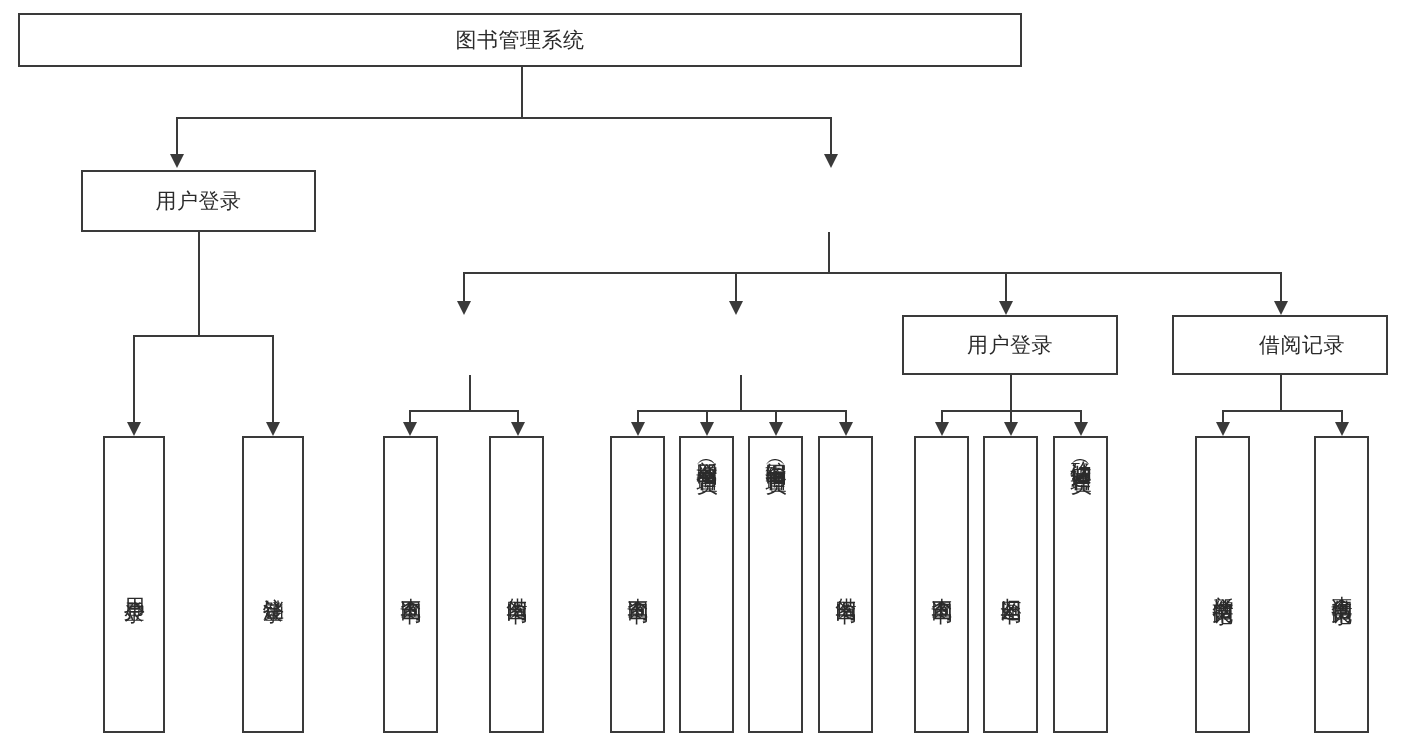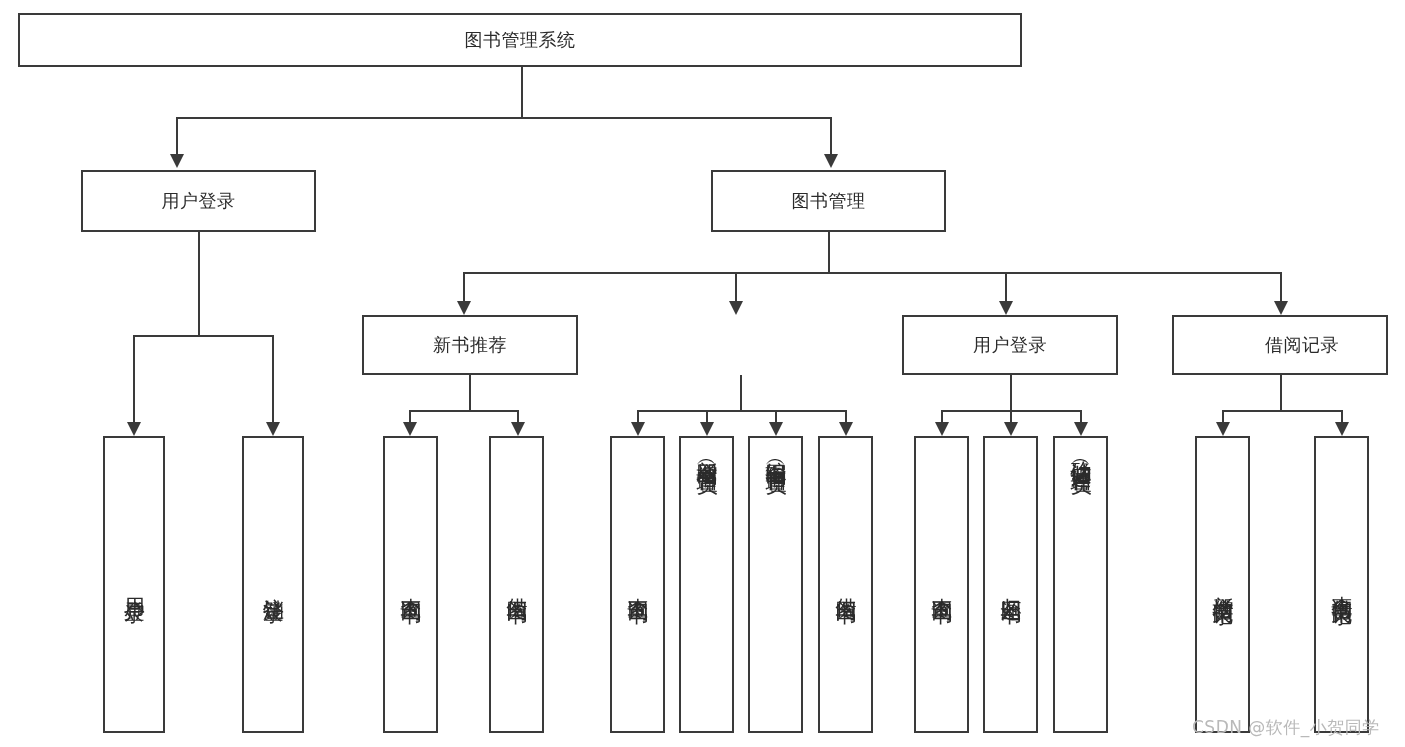--- a/index.html
+++ b/index.html
@@ -20,21 +20,21 @@
     position:absolute;
     box-sizing:border-box;
     border:2px solid #3a3a3a;
     background:#ffffff;
     display:flex;
     align-items:center;
     justify-content:center;
     text-align:center;
   }
   .node .lbl{
-    font-size:18px;
+    font-size:21px;
     line-height:1.15;
     letter-spacing:0.5px;
     color:#2b2b2b;
     white-space:nowrap;
   }
   
   .node.vert{
     align-items:flex-start;
     justify-content:center;
     padding-top:6px;
@@ -95,45 +95,39 @@
 
   <div class="vline" style="left:176px; top:117px; height:37px;"></div>
   <div class="arrow" style="left:170px; top:154px;"></div>
   <div class="vline" style="left:830px; top:117px; height:37px;"></div>
   <div class="arrow" style="left:824px; top:154px;"></div>
 
   <div class="node" style="left:81px; top:170px; width:235px; height:62px;">
     <span class="lbl">用户登录</span>
   </div>
 
-  <div class="node" style="left:711px; top:170px; width:235px; height:62px;">
-    <span class="lbl">图书管理</span>
-  </div>
 
   <div class="vline" style="left:198px; top:232px; height:103px;"></div>
   <div class="hline" style="left:133px; top:335px; width:139px;"></div>
   <div class="vline" style="left:133px; top:335px; height:87px;"></div>
   <div class="arrow" style="left:127px; top:422px;"></div>
   <div class="vline" style="left:272px; top:335px; height:87px;"></div>
   <div class="arrow" style="left:266px; top:422px;"></div>
 
   <div class="vline" style="left:828px; top:232px; height:40px;"></div>
   <div class="hline" style="left:463px; top:272px; width:817px;"></div>
   <div class="vline" style="left:463px; top:272px; height:29px;"></div>
   <div class="arrow" style="left:457px; top:301px;"></div>
   <div class="vline" style="left:735px; top:272px; height:29px;"></div>
   <div class="arrow" style="left:729px; top:301px;"></div>
   <div class="vline" style="left:1005px; top:272px; height:29px;"></div>
   <div class="arrow" style="left:999px; top:301px;"></div>
   <div class="vline" style="left:1280px; top:272px; height:29px;"></div>
   <div class="arrow" style="left:1274px; top:301px;"></div>
 
-  <div class="node" style="left:362px; top:315px; width:216px; height:60px;">
-    <span class="lbl">新书推荐</span>
-  </div>
   <div class="node" style="left:902px; top:315px; width:216px; height:60px;">
     <span class="lbl">用户登录</span>
   </div>
   <div class="node" style="left:1172px; top:315px; width:216px; height:60px;padding-left:44px;">
     <span class="lbl">借阅记录</span>
   </div>
 
   <div class="vline" style="left:469px; top:375px; height:35px;"></div>
   <div class="hline" style="left:409px; top:410px; width:108px;"></div>
   <div class="vline" style="left:409px; top:410px; height:12px;"></div>
@@ -213,15 +207,14 @@
   </div>
 
   <div class="node vert mid" style="left:1195px; top:436px; width:55px; height:297px;">
     <span class="lbl">新增借阅记录</span>
   </div>
 
   <div class="node vert mid" style="left:1314px; top:436px; width:55px; height:297px;">
     <span class="lbl">查询借阅记录</span>
   </div>
 
-  <div id="watermark" style="left:1192px; top:716px;">CSDN @软件_小贺同学</div>
 
 </div>
 
 </body></html>

